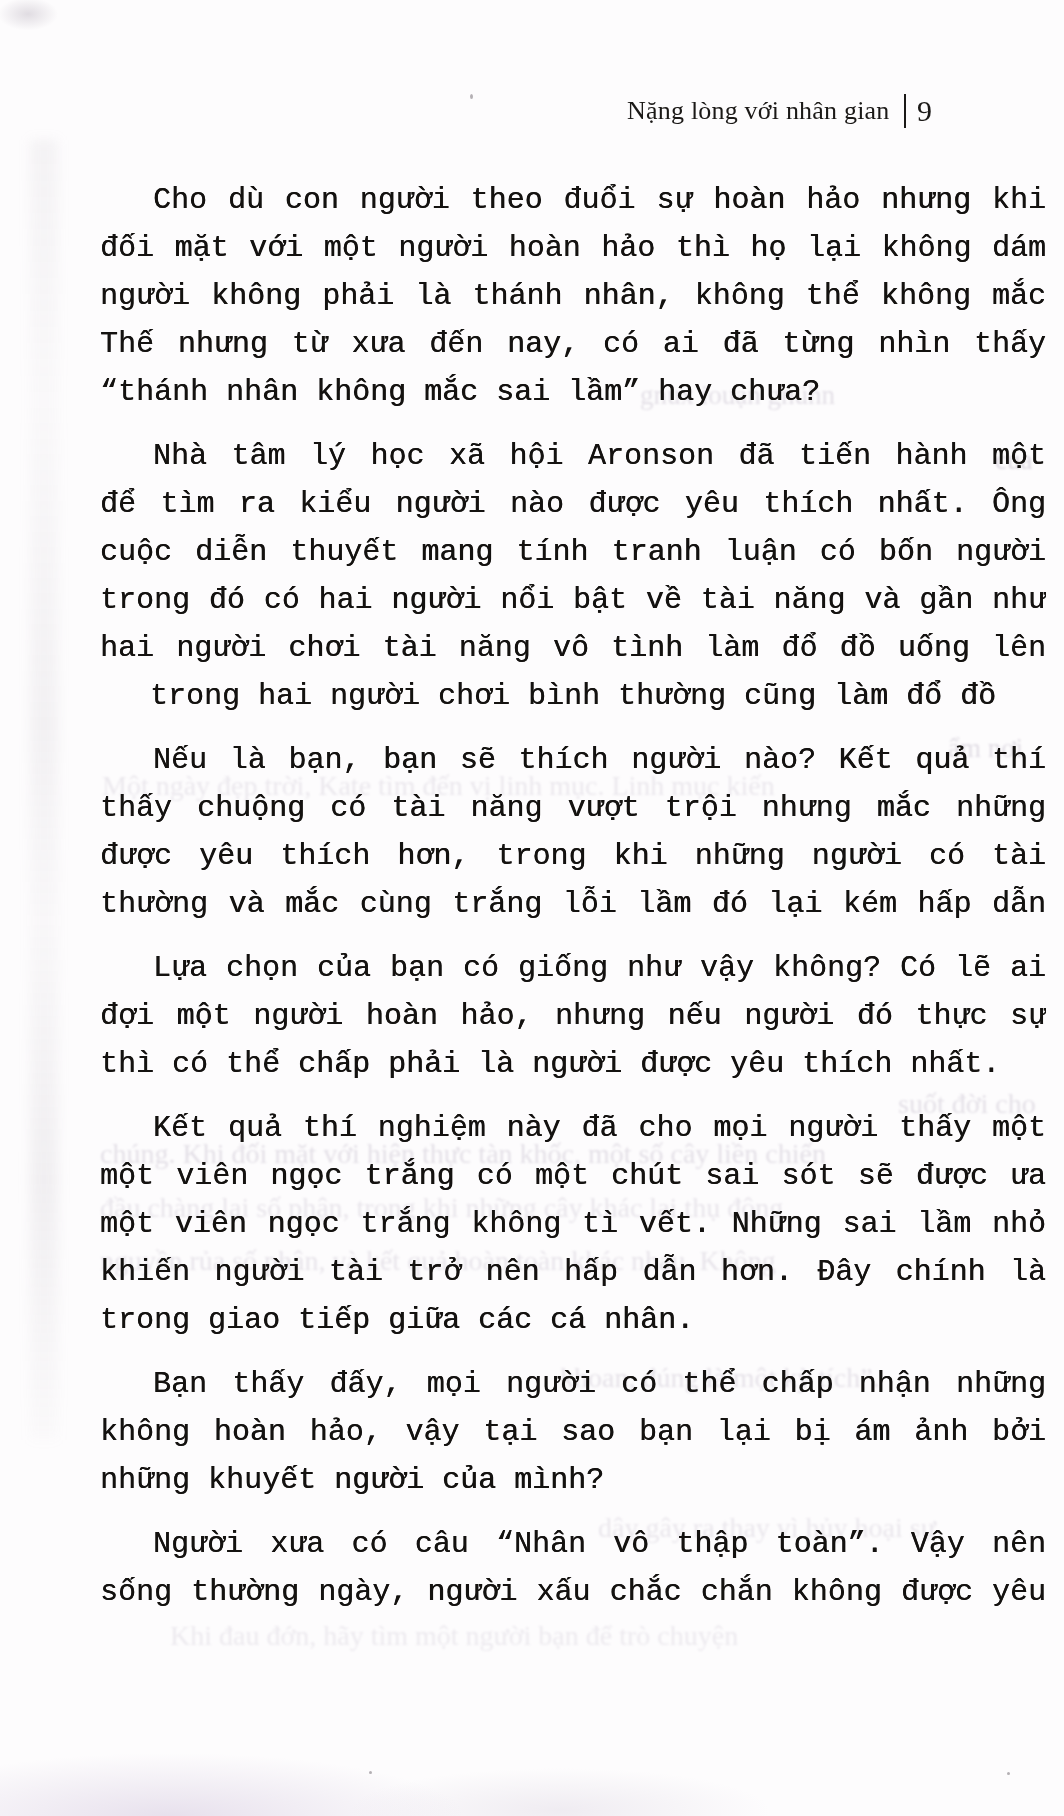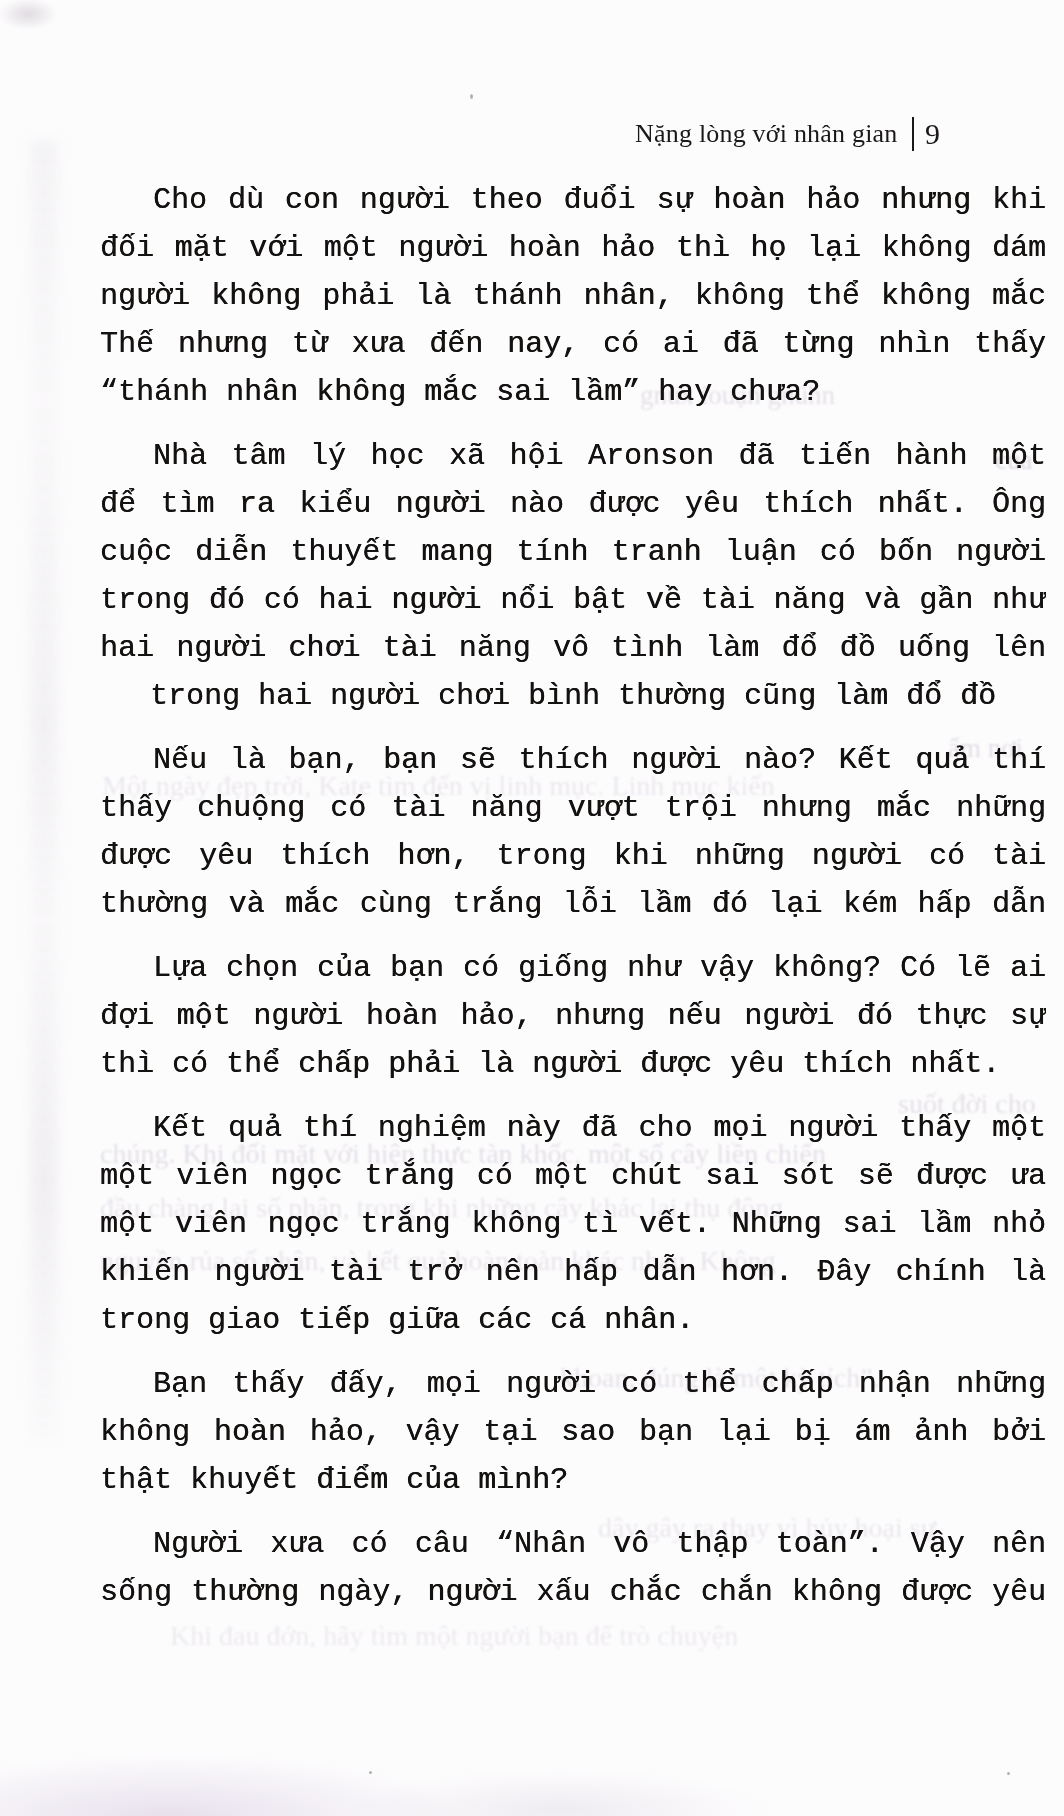--- a/index.html
+++ b/index.html
@@ -29,22 +29,22 @@
   }
   
   .ghost-layer{position:absolute;inset:0;pointer-events:none;}
   .ghost{
     position:absolute;white-space:nowrap;
     color:#7e6f8e;filter:blur(1.3px);
     font-family:"Liberation Serif","DejaVu Serif",serif;
   }
   
   .header{
-    position:absolute;top:94px;right:124px;
-    display:flex;align-items:center;color:#1b1917;margin-top:23px;
+    position:absolute;top:94px;right:132px;
+    display:flex;align-items:center;color:#1b1917;
   }
   .header .title{font-size:26px;letter-spacing:0.2px;}
   .header .sep{
     display:inline-block;width:2.5px;height:34px;
     background:#1b1917;margin:0 11px 0 14px;
   }
   .header .pagenum{font-size:30px;}
   
   .text-block{
     position:absolute;left:100px;top:176px;width:946px;
@@ -121,21 +121,21 @@
     <div class="para">
       <div class="ln first">Kết quả thí nghiệm này đã cho mọi người thấy một sự thật:</div>
       <div class="ln">một viên ngọc trắng có một chút sai sót sẽ được ưa chuộng hơn</div>
       <div class="ln">một viên ngọc trắng không tì vết. Những sai lầm nhỏ có thể</div>
       <div class="ln">khiến người tài trở nên hấp dẫn hơn. Đây chính là “hiệu ứng lỗi”</div>
       <div class="ln last">trong giao tiếp giữa các cá nhân.</div>
     </div>
     <div class="para">
       <div class="ln first">Bạn thấy đấy, mọi người có thể chấp nhận những người</div>
       <div class="ln">không hoàn hảo, vậy tại sao bạn lại bị ám ảnh bởi việc che đậy</div>
-      <div class="ln last">thật khuyết điểm của mình?</div>
+      <div class="ln last">những khuyết người của mình?</div>
     </div>
     <div class="para">
       <div class="ln first">Người xưa có câu “Nhân vô thập toàn”. Vậy nên trong cuộc</div>
       <div class="ln">sống thường ngày, người xấu chắc chắn không được yêu quý,</div>
     </div>
   </div>
 
   <div class="speck s1"></div>
   <div class="speck s2"></div>
   <div class="speck s3"></div>

